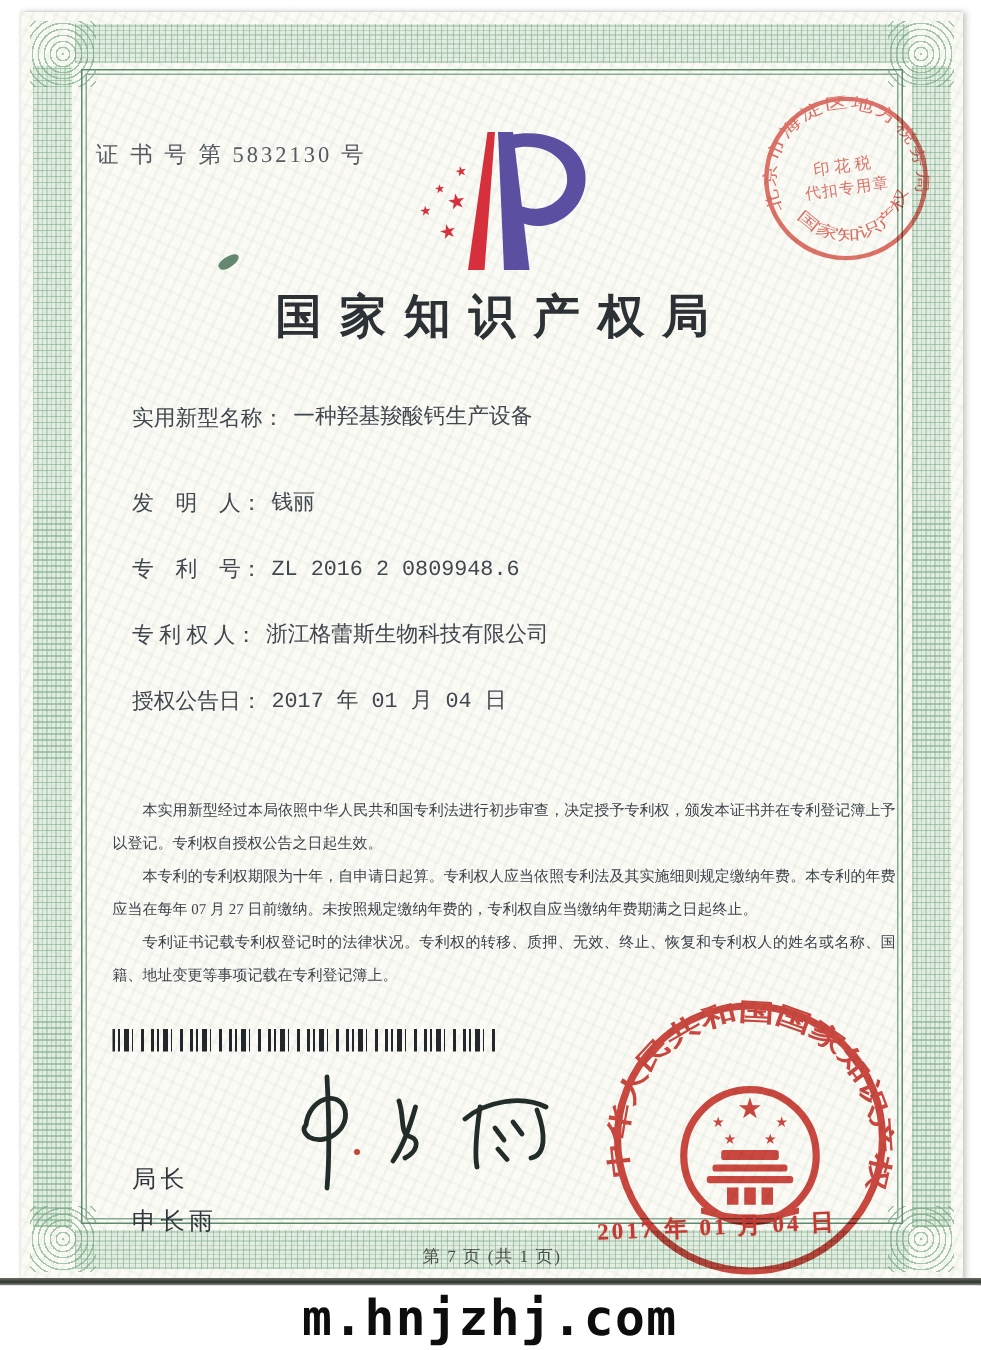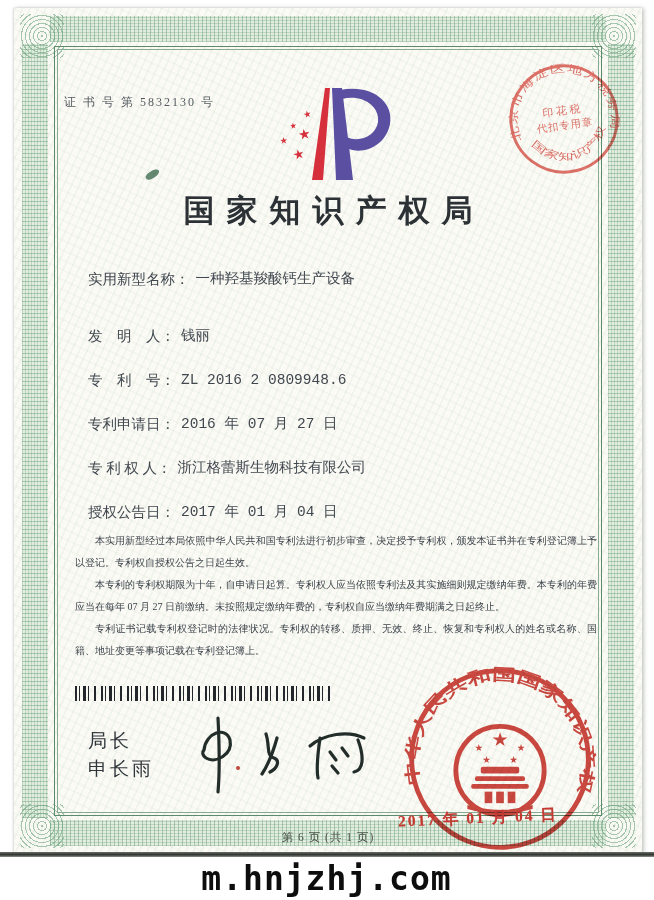--- a/index.html
+++ b/index.html
@@ -28,21 +28,21 @@
      background-image:repeating-radial-gradient(circle at 50% 50%, rgba(110,165,125,.6) 0 1px, transparent 1px 4px); }
   .corner.tl{ left:6px; top:6px; } .corner.tr{ right:6px; top:6px; }
   .corner.bl{ left:6px; bottom:6px; } .corner.br{ right:6px; bottom:6px; }
 
   
   .frame { position:absolute; left:40px; top:38px; right:40px; bottom:38px;
            border:1.5px solid #5d8a6b; pointer-events:none; }
   .frame .inner-line { position:absolute; inset:2px; border:1px solid #87ab92; }
 
   
-  .certnum { position:absolute; left:50px; top:86px; font-size:12px; color:#555a60;
+  .certnum { position:absolute; left:50px; top:86px; font-size:15px; color:#555a60;
              letter-spacing:2px; }
 
   .logo { position:absolute; left:238px; top:72px; width:164px; height:104px; }
 
   .smudge { position:absolute; left:131px; top:163px; width:15px; height:7px;
             background:#3f6b4f; border-radius:40% 60% 50% 50%; transform:rotate(-35deg); opacity:.8; }
 
   .title { position:absolute; left:0; top:182px; width:100%; text-align:center;
            font-size:31px; font-weight:bold; color:#2c3136; letter-spacing:12px;
            text-indent:12px; }
@@ -56,21 +56,21 @@
   .paras { position:absolute; left:61px; top:522px; width:522px; font-size:10px;
            color:#3d434b; line-height:22px; text-align:justify; }
   .paras p { text-indent:2em; }
 
   .barcode { position:absolute; left:61px; top:678px; width:258px; height:15px;
      background-image:repeating-linear-gradient(90deg,
         #23262a 0 2px, transparent 2px 4px, #23262a 4px 5px, transparent 5px 8px,
         #23262a 8px 11px, transparent 11px 13px, #23262a 13px 14px, transparent 14px 19px,
         #23262a 19px 21px, transparent 21px 26px); }
 
-  .director { position:absolute; left:74px; top:719px; font-size:19px; color:#2f353b;
+  .director { position:absolute; left:74px; top:765px; font-size:16px; color:#2f353b;
               line-height:28px; letter-spacing:3px; }
 
   .signature { position:absolute; left:168px; top:700px; width:190px; height:95px; }
 
   .tax-seal { position:absolute; left:491px; top:52px; width:118px; height:118px;
               mix-blend-mode:multiply; opacity:.85; transform:rotate(-8deg); }
   .office-seal { position:absolute; left:388px; top:655px; width:196px; height:192px;
                  mix-blend-mode:multiply; opacity:.95; }
   .seal-date { position:absolute; left:384px; top:800px; font-size:15.5px; color:#c33a32;
                font-weight:bold; letter-spacing:2px; transform:rotate(-2.5deg);
@@ -130,24 +130,20 @@
         <span class="lab">实用新型名称：</span>
         <span class="val">一种羟基羧酸钙生产设备</span>
       </div>
       <div class="frow">
         <span class="lab">发　明　人：</span>
         <span class="val">钱丽</span>
       </div>
       <div class="frow">
         <span class="lab">专　利　号：</span>
         <span class="val">ZL 2016 2 0809948.6</span>
-      </div>
-      <div class="frow">
-        <span class="lab">专利申请日：</span>
-        <span class="val">2016 年 07 月 27 日</span>
       </div>
       <div class="frow">
         <span class="lab">专 利 权 人：</span>
         <span class="val">浙江格蕾斯生物科技有限公司</span>
       </div>
       <div class="frow">
         <span class="lab">授权公告日：</span>
         <span class="val">2017 年 01 月 04 日</span>
       </div>
     </div>
@@ -216,21 +212,21 @@
         <rect x="74" y="118" width="52" height="5" rx="2"></rect>
         <rect x="70" y="126" width="60" height="5" rx="2"></rect>
         <rect x="84" y="134" width="8" height="12"></rect>
         <rect x="96" y="134" width="8" height="12"></rect>
         <rect x="108" y="134" width="8" height="12"></rect>
         <path d="M 66,148 Q 100,158 134,148 L 134,152 Q 100,162 66,152 Z"></path>
       </g>
     </svg>
     <div class="seal-date">2017 年 01 月 04 日</div>
 
-    <div class="page-footer">第 6 页 (共 1 页)</div>
+    <div class="page-footer">第 7 页 (共 1 页)</div>
 
   </div>
 
   <div class="edge-line"></div>
   <div class="url-strip">
     <span class="url">m.hnjzhj.com</span>
   </div>
 
 </div>
 

